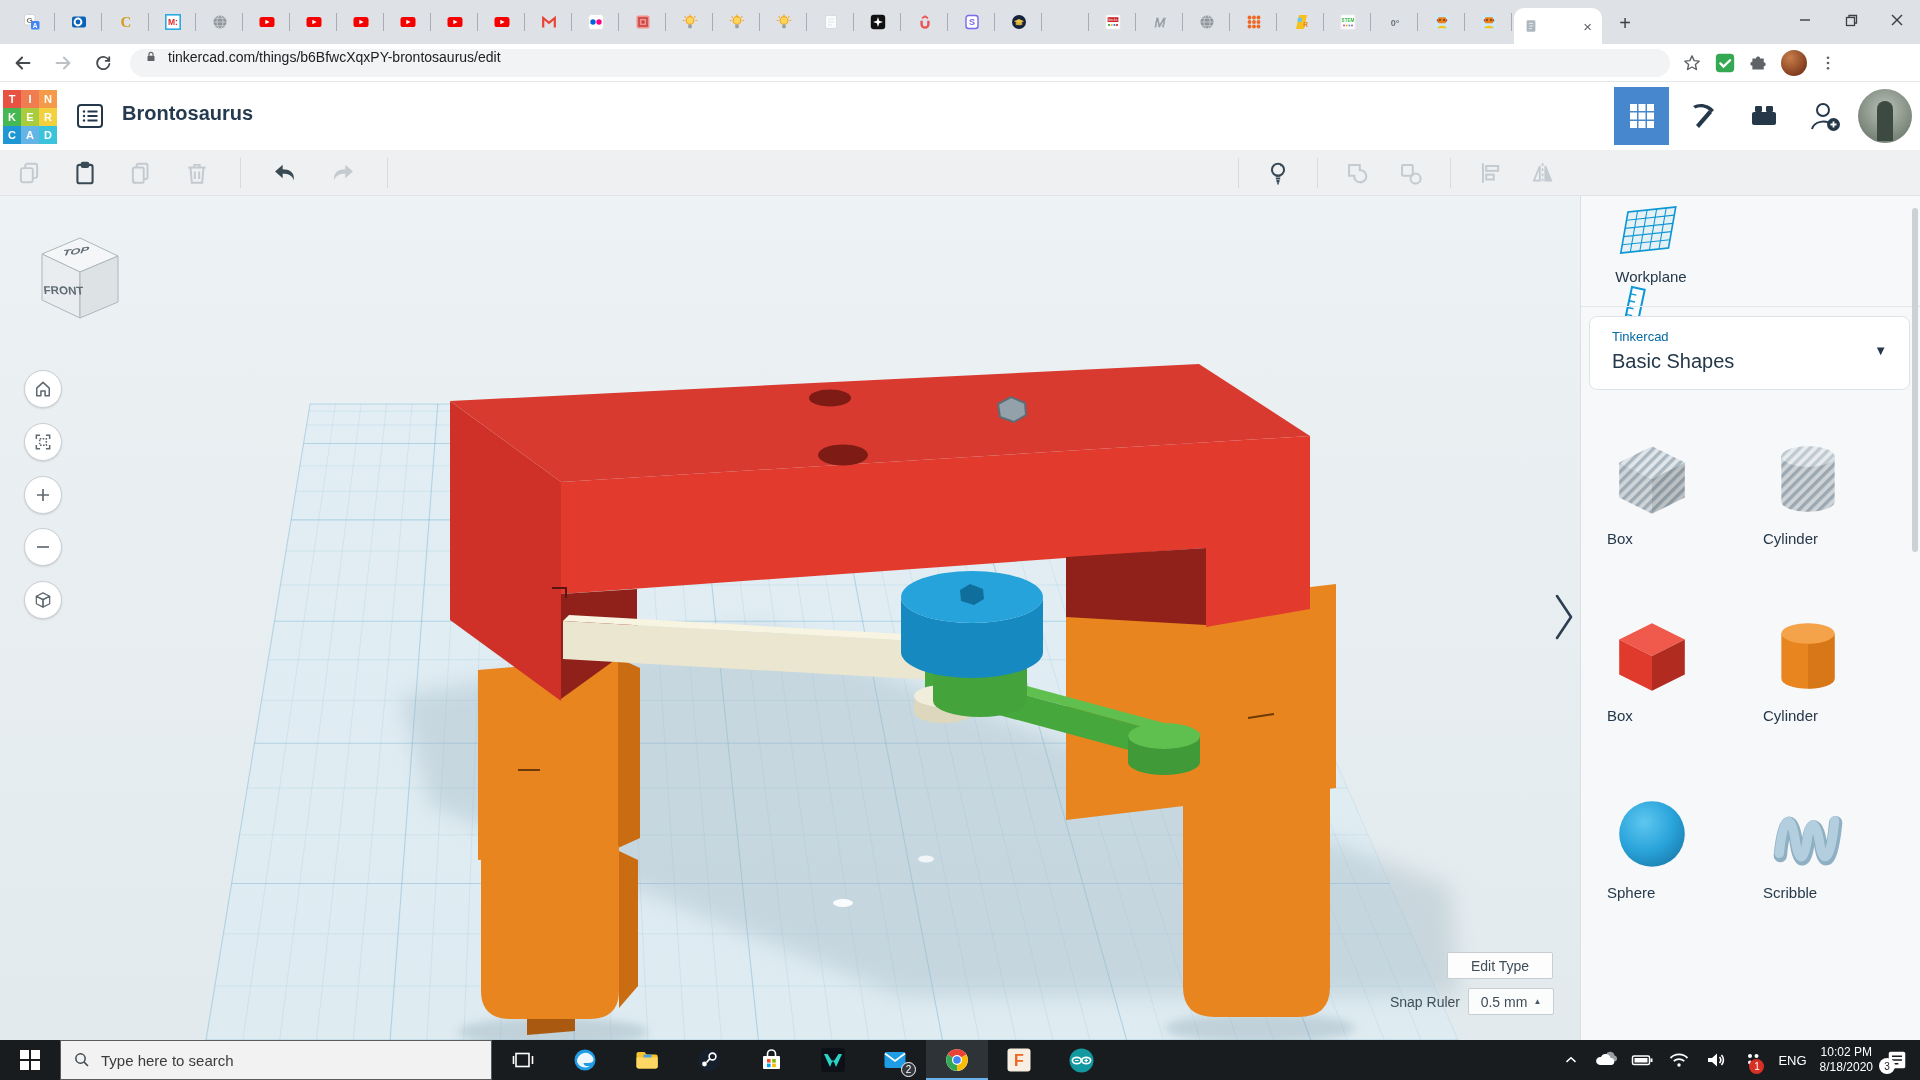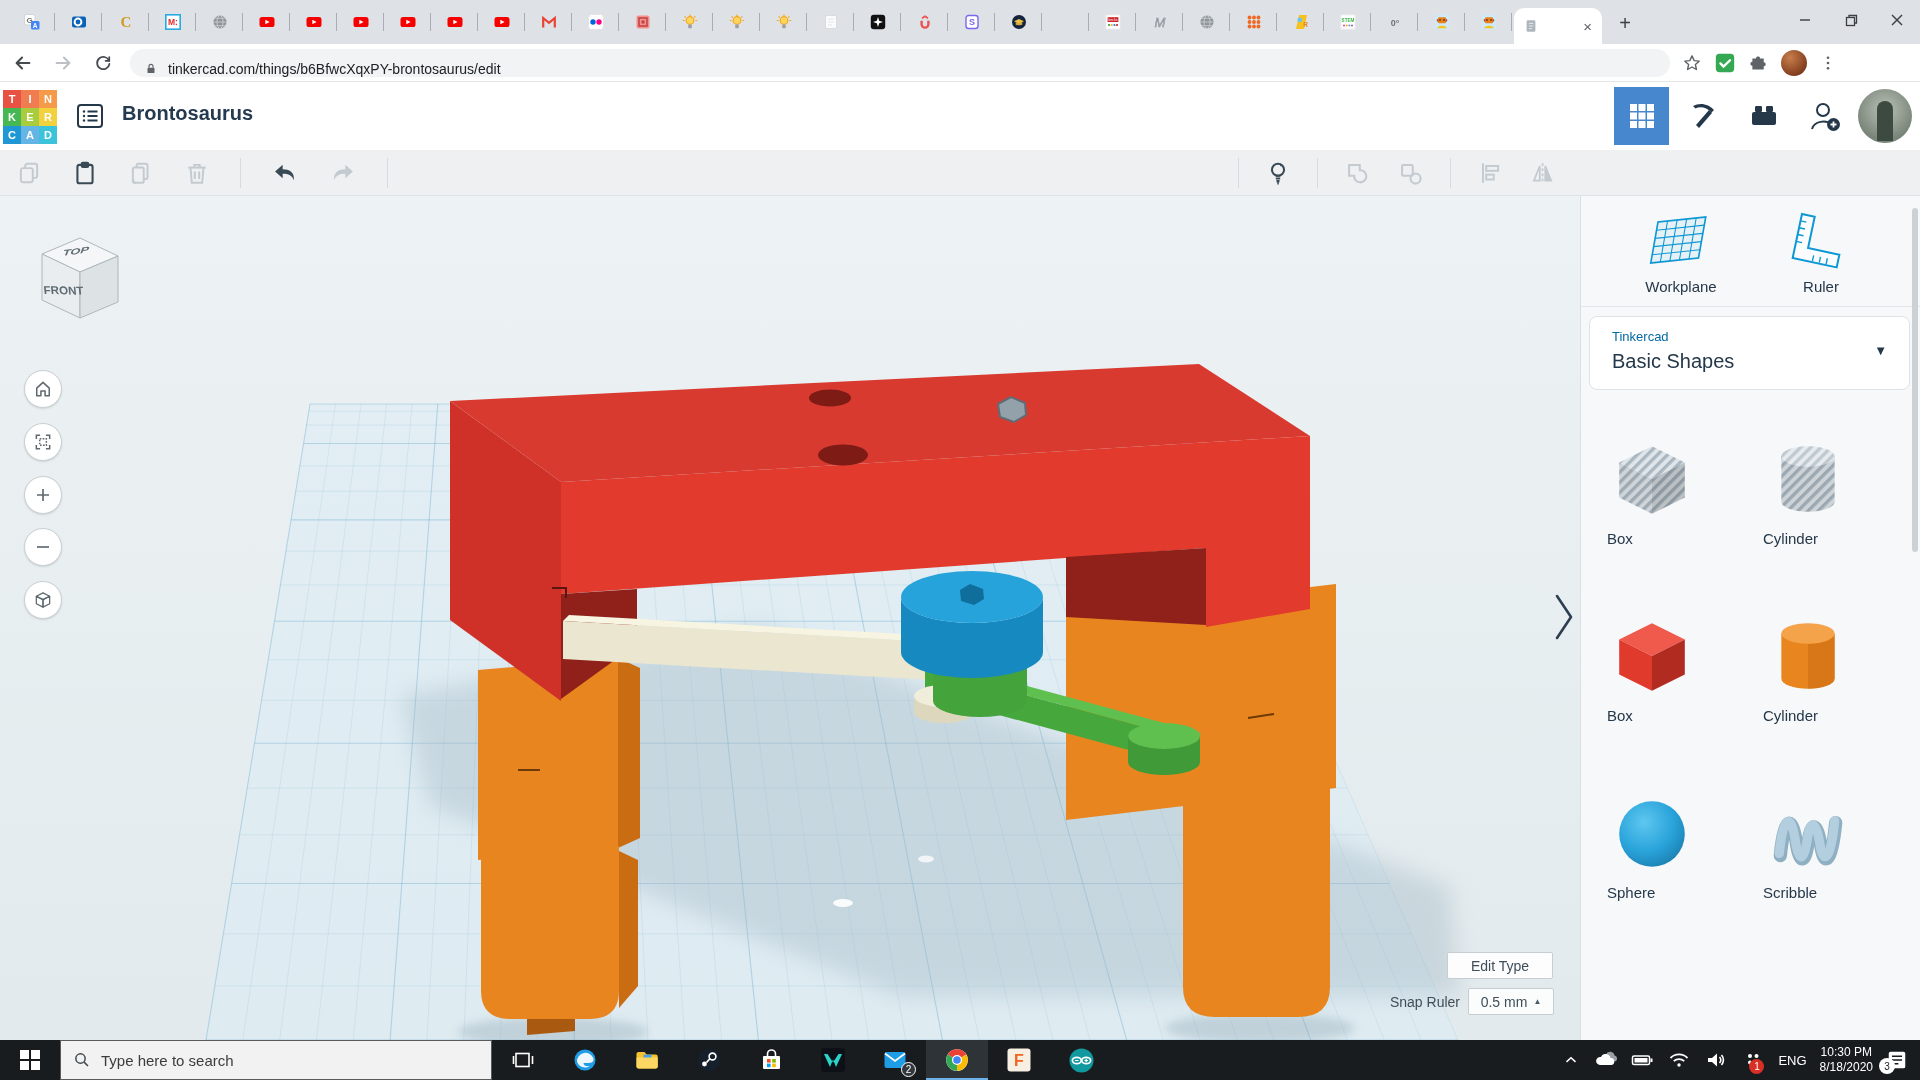--- a/index.html
+++ b/index.html
@@ -13,21 +13,21 @@
   .mini-tab::after{content:'';position:absolute;right:0;top:13px;bottom:13px;width:1px;background:#a8adb3;}
   .mini-tab svg{display:block;}
   .active-tab{width:88px;height:36px;background:#fff;border-radius:10px 10px 0 0;display:flex;align-items:center;justify-content:space-between;padding:0 10px;margin-left:2px;}
   .tab-close{color:#5f6368;font-size:15px;line-height:1;cursor:default;}
   .new-tab-btn{width:30px;height:30px;margin:0 0 6px 8px;display:flex;align-items:center;justify-content:center;color:#3c4043;font-size:20px;border-radius:50%;}
   .win-controls{position:absolute;right:0;top:0;height:40px;display:flex;}
   .win-btn{width:46px;height:40px;display:flex;align-items:center;justify-content:center;color:#3c4043;}
   
   .addrbar{position:absolute;left:0;top:44px;width:1920px;height:38px;background:#fff;display:flex;align-items:center;border-bottom:1px solid #e4e6e8;}
   .nav-ico{width:34px;height:34px;display:flex;align-items:center;justify-content:center;margin-left:6px;}
-  .addr-pill{flex:0 0 auto;width:1540px;height:28px;background:#f1f3f4;border-radius:14px;margin-left:10px;display:flex;align-items:flex-end;padding:0 14px;}
+  .addr-pill{flex:0 0 auto;width:1540px;height:28px;background:#f1f3f4;border-radius:14px;margin-left:10px;display:flex;align-items:flex-start;padding:0 14px;}
   .addr-url{font-size:14px;color:#202124;margin-left:10px;white-space:nowrap;}
   .addr-right{display:flex;align-items:center;margin-left:12px;gap:12px;}
   .avatar-sm{width:26px;height:26px;border-radius:50%;background:radial-gradient(circle at 35% 30%,#c87d4a,#7e3a1c 75%);}
   
   .tc-header{position:absolute;left:0;top:82px;width:1920px;height:68px;background:#fff;}
   .tc-logo{position:absolute;left:3px;top:8px;width:54px;height:54px;display:grid;grid-template-columns:repeat(3,18px);grid-template-rows:repeat(3,18px);}
   .logo-tile{display:flex;align-items:center;justify-content:center;color:#fff;font-size:11px;font-weight:bold;}
   .tc-listbtn{position:absolute;left:76px;top:20px;width:28px;height:28px;}
   .tc-title{position:absolute;left:122px;top:20px;font-size:20px;font-weight:bold;color:#253a4e;}
   .tc-hdr-right{position:absolute;right:8px;top:5px;display:flex;align-items:center;gap:6px;}
@@ -52,21 +52,21 @@
   .viewcube{position:absolute;left:24px;top:26px;}
   .side-btn{position:absolute;left:24px;width:38px;height:38px;border-radius:50%;background:#fff;border:1px solid #c9cfd3;box-shadow:0 1px 2px rgba(0,0,0,.12);display:flex;align-items:center;justify-content:center;color:#5d686f;}
   
   .edit-grid-btn{position:absolute;left:1447px;top:756px;width:106px;height:27px;background:#fdfdfe;border:1px solid #c8cdd2;border-radius:2px;font-size:14px;color:#3f4e58;display:flex;align-items:center;justify-content:center;}
   .snapgrid-label{position:absolute;left:1340px;top:798px;width:120px;text-align:right;font-size:14px;color:#3f4e58;}
   .snapgrid-dd{position:absolute;left:1468px;top:792px;width:86px;height:27px;background:#fbfcfc;border:1px solid #c8cdd2;border-radius:2px;font-size:14px;color:#3f4e58;display:flex;align-items:center;justify-content:center;gap:6px;}
   .snap-caret{font-size:8px;color:#4a5a64;}
   .collapse-chevron{position:absolute;left:1552px;top:396px;}
   
   .panel{position:absolute;left:1580px;top:0;width:340px;height:844px;background:#f7f8f9;border-left:1px solid #dcdfe2;}
-  .panel-tools{position:absolute;left:0;top:16px;width:340px;display:flex;justify-content:center;}
+  .panel-tools{position:absolute;left:0;top:6px;width:340px;display:flex;justify-content:flex-end;flex-direction:column;}
   .tool{display:flex;flex-direction:column;align-items:center;gap:6px;width:140px;color:#25384a;font-size:15px;}
   .panel-divider{position:absolute;left:0;top:110px;width:340px;height:1px;background:#e4e7e9;}
   .lib-select{position:absolute;left:8px;right:10px;top:120px;height:74px;background:#fff;border:1px solid #e0e3e6;border-radius:8px;}
   .lib-kicker{position:absolute;left:22px;top:12px;font-size:13px;color:#0369a1;}
   .lib-name{position:absolute;left:22px;top:33px;font-size:20px;color:#24384a;}
   .lib-caret{position:absolute;right:22px;top:26px;font-size:13px;color:#24384a;}
   .shapes-grid{position:absolute;left:26px;top:240px;display:grid;grid-template-columns:120px 120px;column-gap:36px;row-gap:66px;}
   .shape-tile{width:120px;display:flex;flex-direction:column;align-items:flex-start;}
   .shape-icon{width:90px;height:86px;display:flex;align-items:center;justify-content:center;}
   .shape-label{margin-top:8px;font-size:15px;color:#25384a;}
@@ -971,21 +971,21 @@
               <circle cx="9" cy="8" r="2"></circle>
               <circle cx="15.5" cy="8" r="2"></circle>
               <circle cx="9" cy="14.5" r="2"></circle>
               <circle cx="15.5" cy="14.5" r="2"></circle>
             </svg>
             <span class="badge red" style="bottom: -2px;">1</span>
           </span>
         </span>
       <span class="tray-lang">ENG</span>
       <div class="tb-clock">
-        <div>10:30 PM</div>
+        <div>10:02 PM</div>
         <div>8/18/2020</div>
       </div>
       <span class="tray-ico">
         <svg width="22" height="22" viewBox="0 0 24 24">
             <rect x="3" y="3" width="18" height="18" rx="2" fill="#fff"></rect>
             <path d="M6.5 8 h11 M6.5 12 h11 M6.5 16 h7" stroke="#191c1f" stroke-width="1.6"></path>
           </svg>
         <span class="notif-badge">3</span>
       </span>
     </div>

